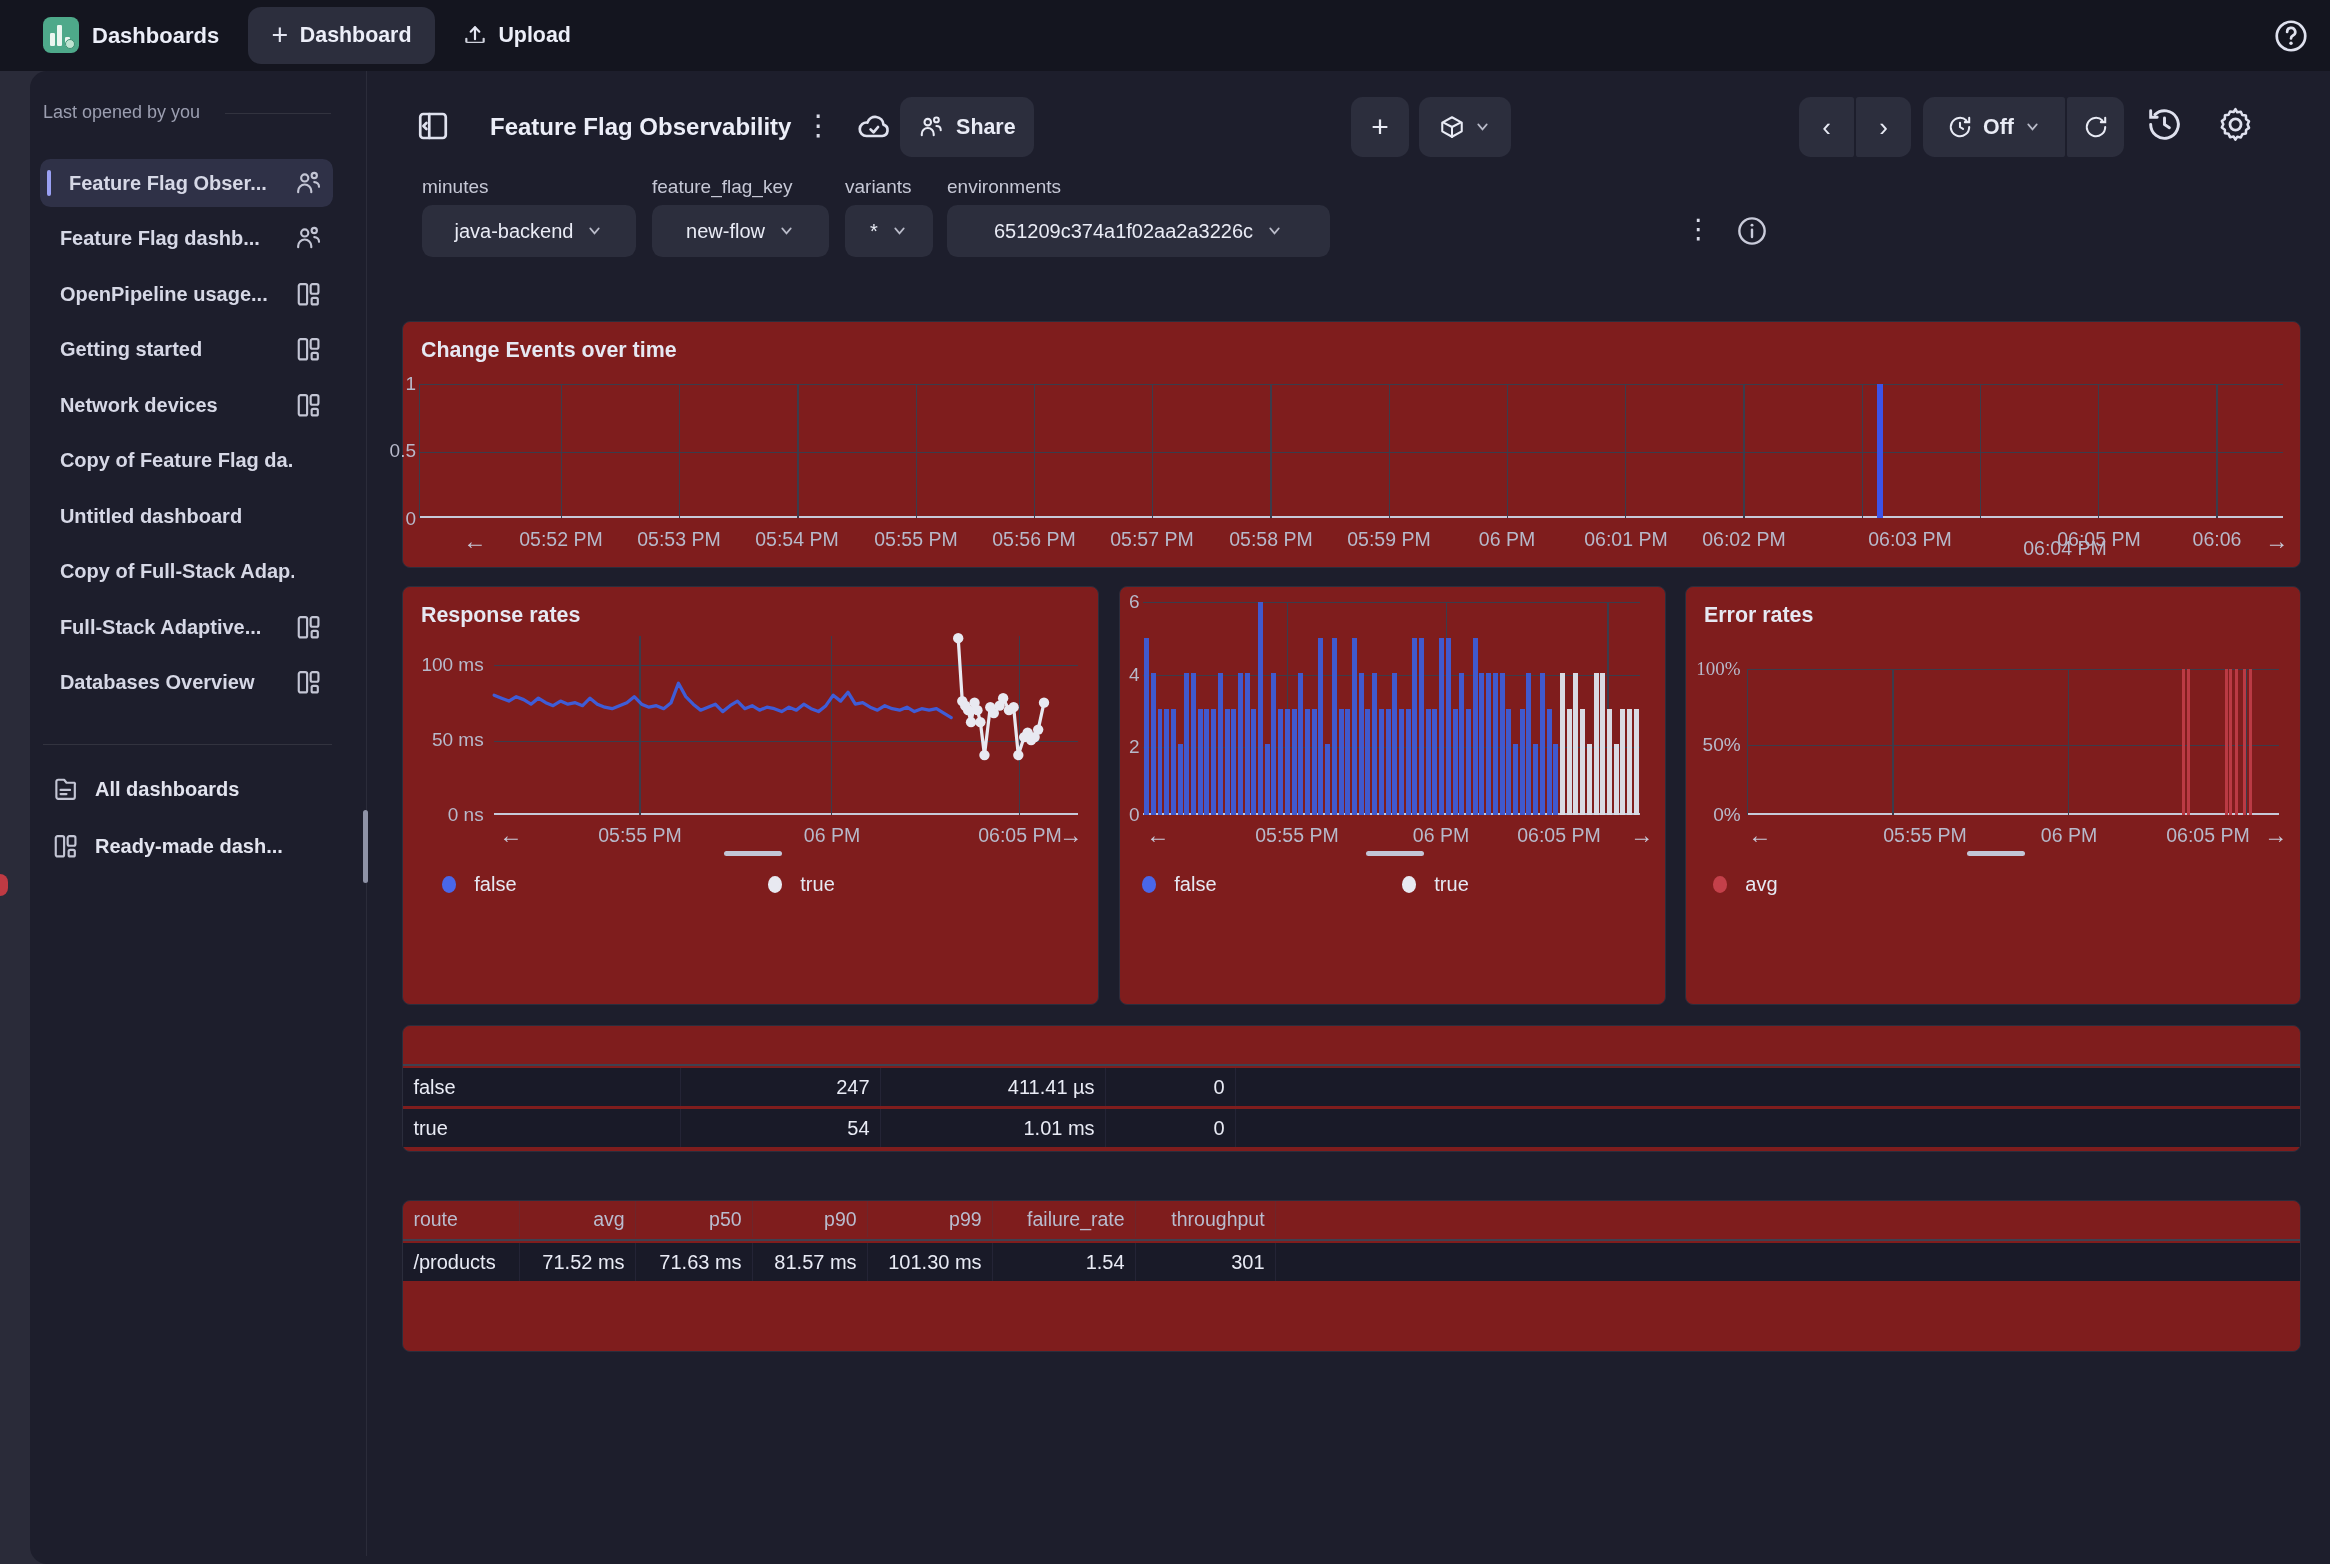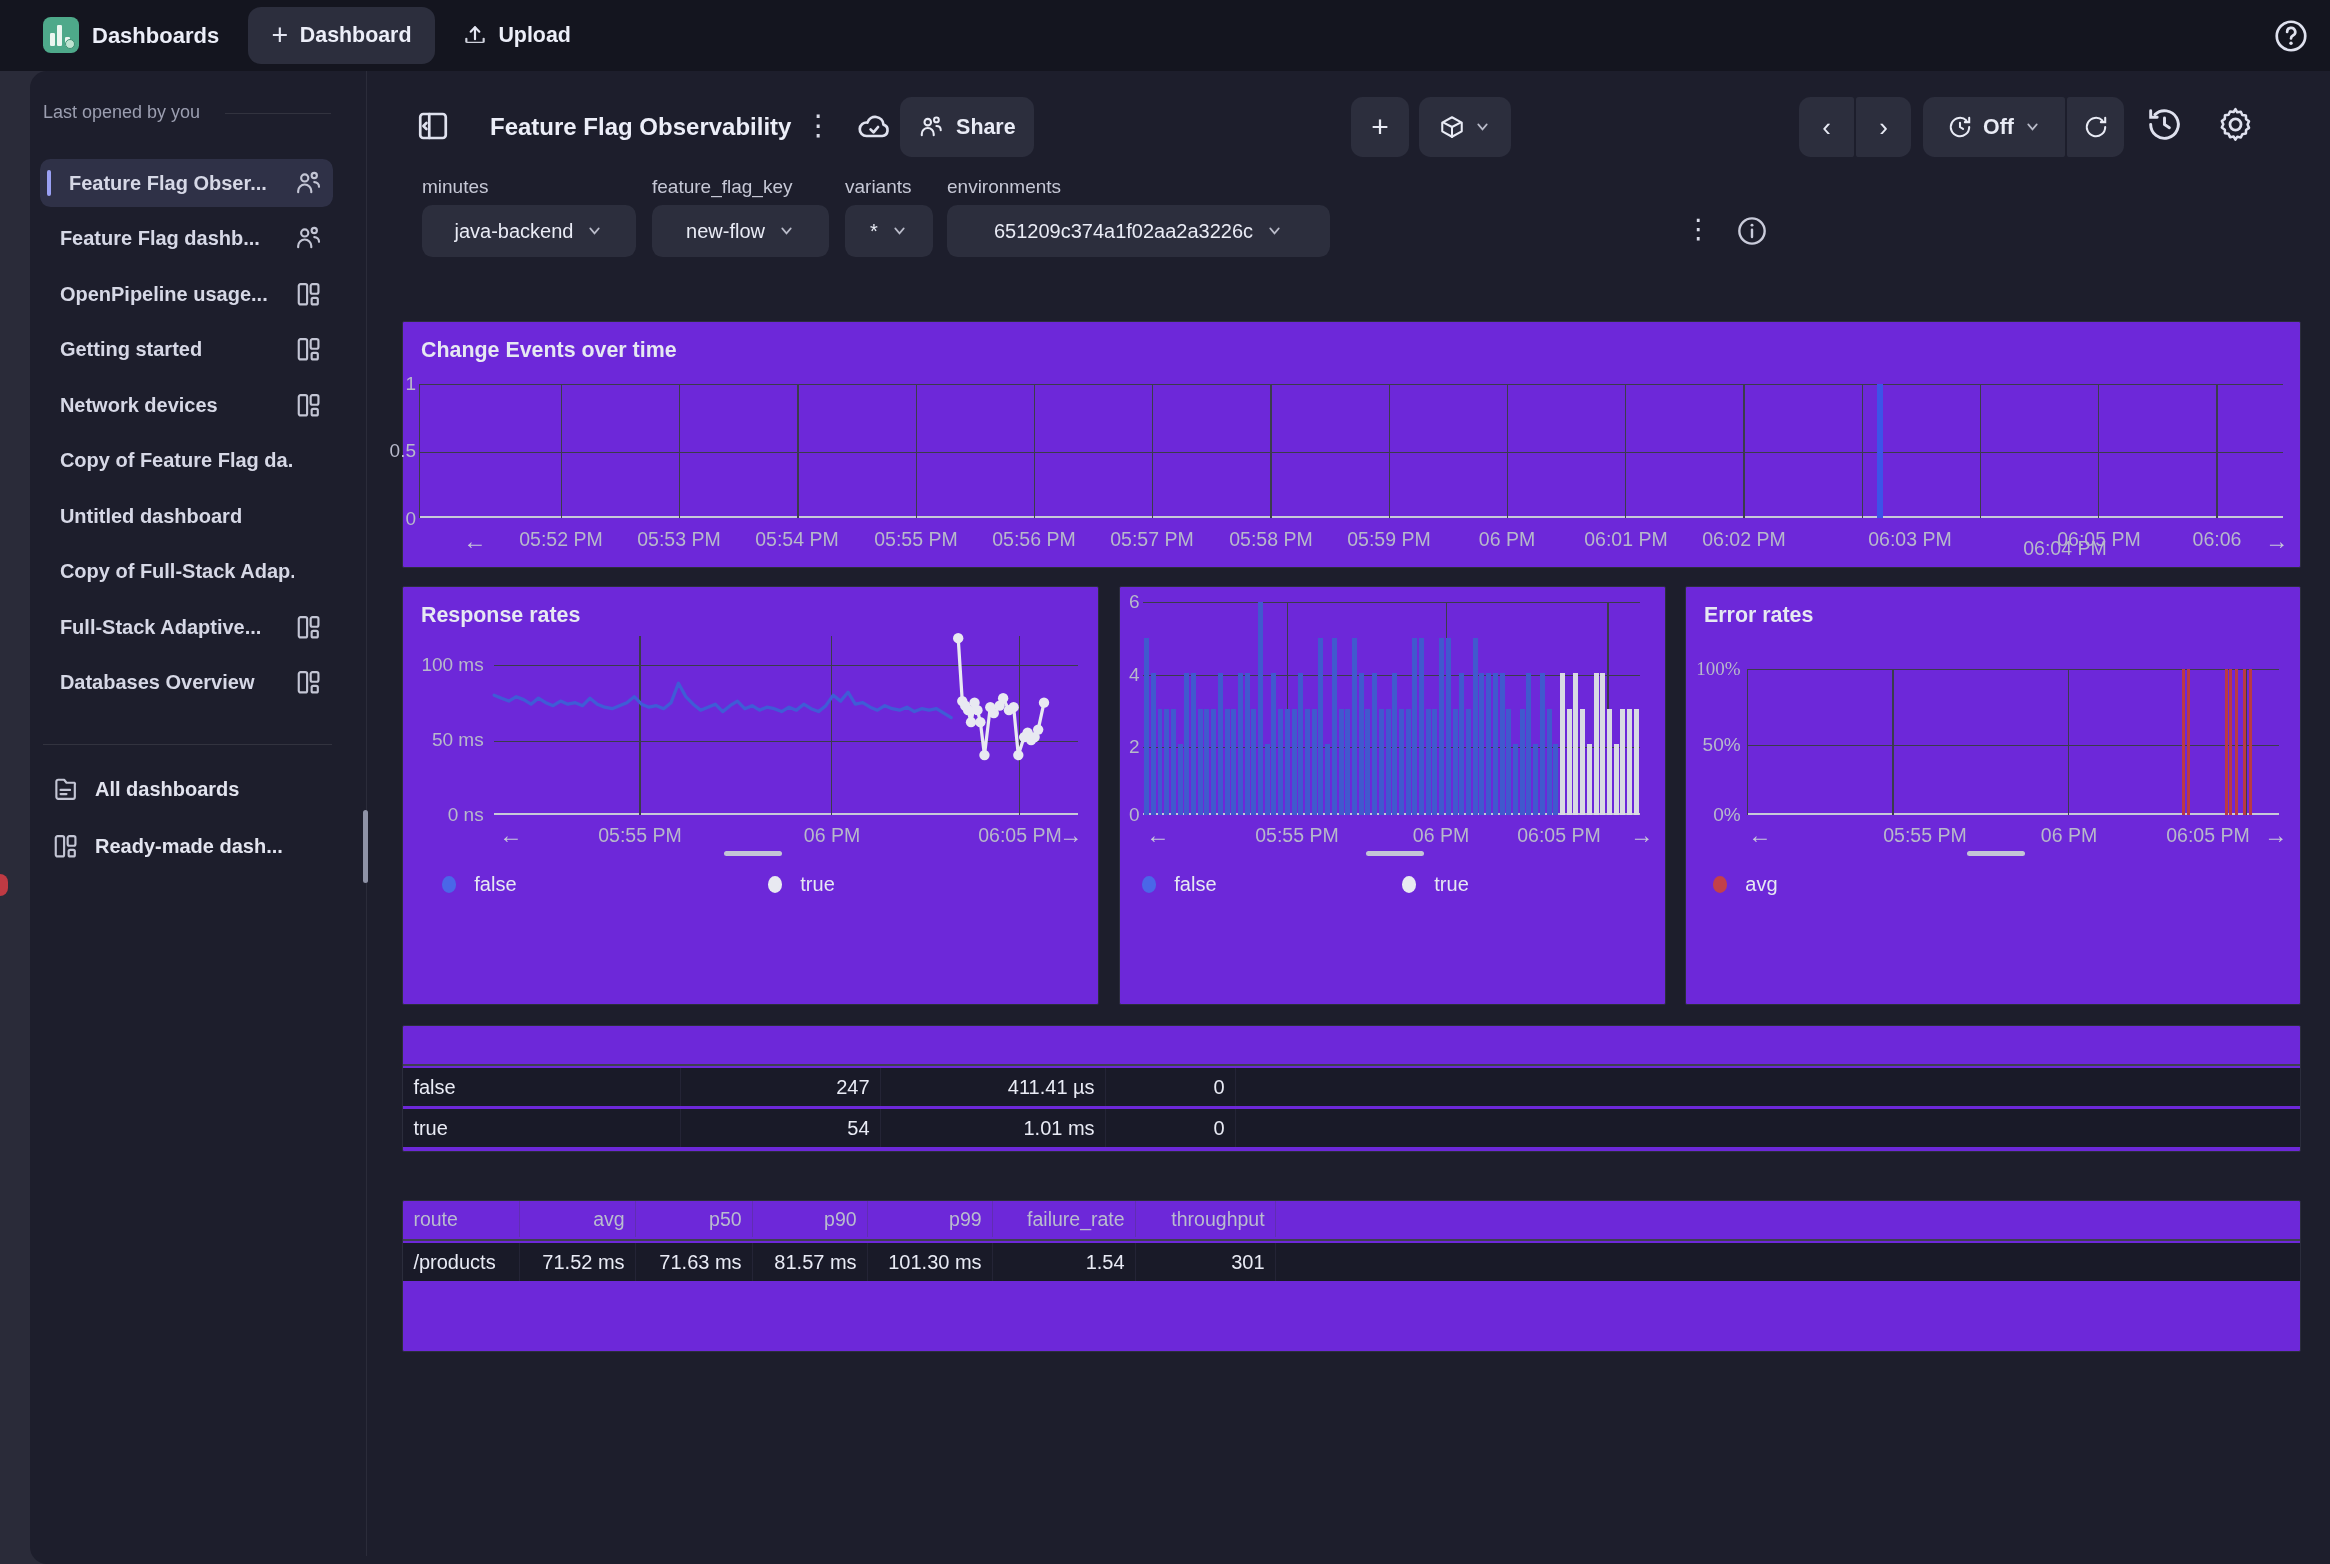--- a/index.html
+++ b/index.html
@@ -60,21 +60,21 @@
   #gear-btn    { position:absolute; left:1848px; top:34px; width:42px;  height:44px; cursor:pointer; }
   .ic { width:26px; height:26px; }
 
   
   .filter-label { position:absolute; top:105px; font-size:19px; color:#c6c8d6; }
   .filter-pill { position:absolute; top:134px; height:52px; background:#2c2e3d; border-radius:10.4px; display:flex; align-items:center; justify-content:center; gap:13px; font-size:20px; color:#e9ebf5; cursor:pointer; padding:0 18px; }
   #filters-kebab { position:absolute; left:1316px; top:134px; width:28.6px; height:52px; line-height:49px; text-align:center; font-size:27px; color:#d9dbe8; cursor:pointer; }
   #filters-info { position:absolute; left:1368px; top:144px; width:32px; height:32px; cursor:pointer; }
 
   
-  .card { position:absolute; background:#6d28d9; border:1.3px solid #2b2d3c; border-radius:2px; }
+  .card { position:absolute; background:#7f1d1d; border:1.3px solid #2b2d3c; border-radius:8px; }
   .card-title { position:absolute; left:18px; top:16px; font-size:21.4px; font-weight:700; color:#e6e8f2; }
   .plot { position:absolute; }
   .gl-v { position:absolute; top:0; bottom:0; width:1.3px; background:#3b3c4b; }
   .gl-h { position:absolute; left:0; right:0; height:1.3px; background:#3b3c4b; }
   .axis-x { position:absolute; left:0; right:0; bottom:0; height:1.9px; background:#c7c9d8; }
   .ytick { position:absolute; text-align:right; font-size:19px; color:#b7b9ca; transform:translateY(-50%); }
   .xtick { position:absolute; font-size:19.5px; color:#b7b9ca; transform:translateX(-50%); white-space:nowrap; }
   .nav-arrow { position:absolute; font-size:23.4px; color:#c7c9d8; cursor:pointer; }
   .mini-scroll { position:absolute; height:5.2px; border-radius:2.6px; background:#c3c5d6; cursor:pointer; }
   .legend-dot { width:14.3px; height:17px; border-radius:50%; }

